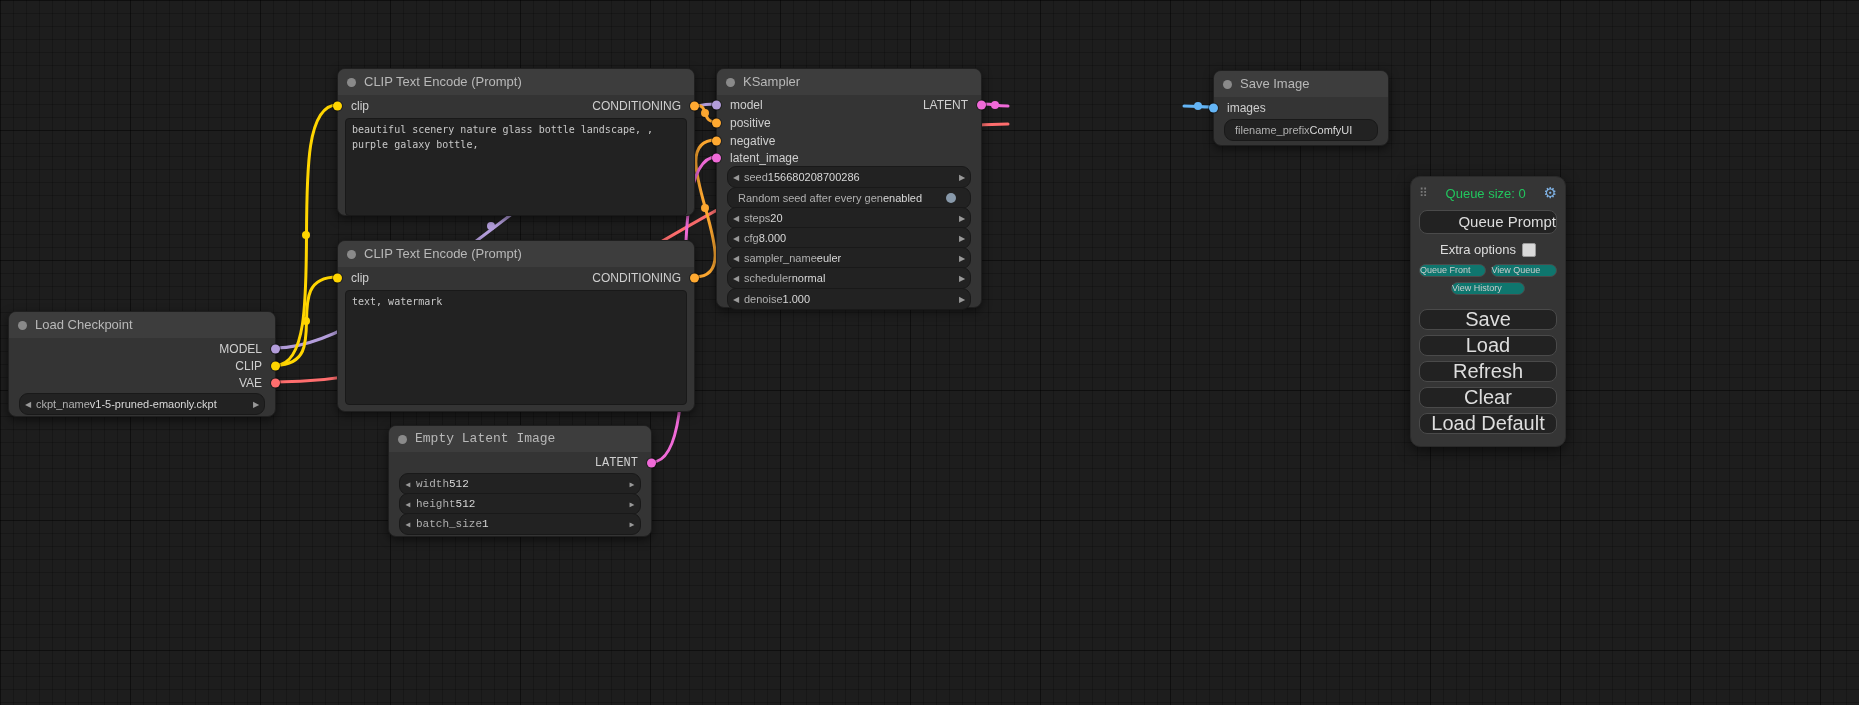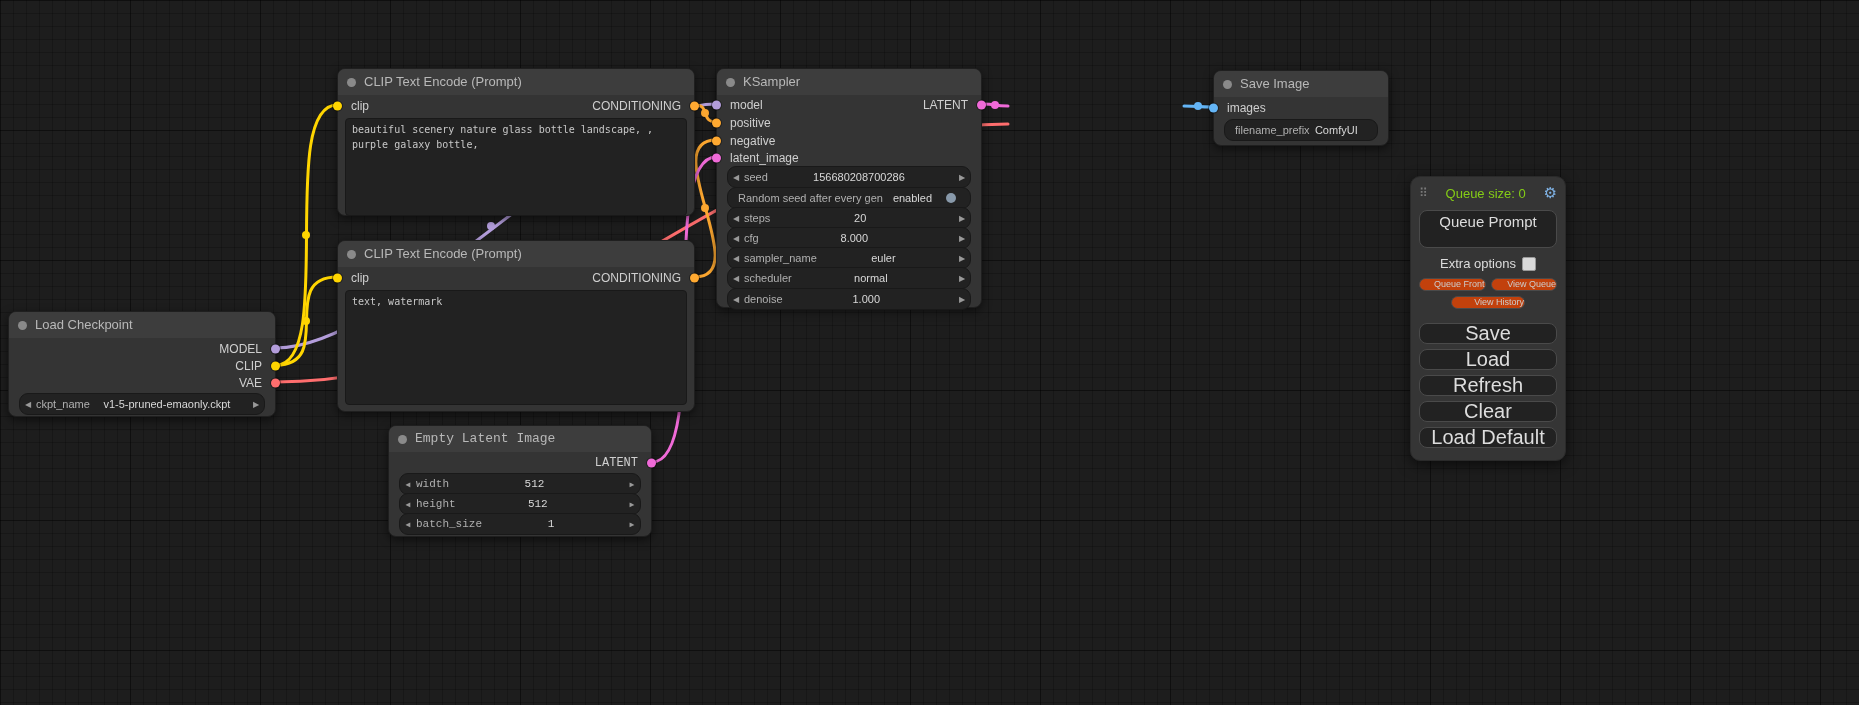--- a/index.html
+++ b/index.html
@@ -38,53 +38,53 @@
   .port.out .pdot{right:-5px;}
   .c-model{background:#B39DDB}.c-clip{background:#FFD500}.c-vae{background:#FF6E6E}
   .c-cond{background:#FFA931}.c-latent{background:#F06AD8}.c-image{background:#64B5F6}
   .widget{
     position:absolute; left:10px; right:10px; height:22px; box-sizing:border-box;
     background:#222; border:1px solid #191919; border-radius:9px;
     font-size:11px; display:flex; align-items:center; overflow:hidden;
   }
   .warrow{flex:0 0 16px; text-align:center; font-size:8px; color:#999; line-height:17px;}
   .wlabel{flex:0 1 auto; color:#b0b0b0; white-space:nowrap;}
-  .wvalue{flex:1 1 auto; text-align:center; color:#d8d8d8; white-space:nowrap; padding-right:4px;}
+  .wvalue{flex:1 1 auto; text-align:left; color:#d8d8d8; white-space:nowrap; padding-right:4px;}
   .widget.noarrow{padding:0 10px;}
   .toggle-dot{flex:0 0 10px; height:10px; border-radius:50%; background:#8899aa; margin-right:4px;}
   .prompt-box{
     position:absolute; left:7px; right:7px; box-sizing:border-box;
     background:#222; border:1px solid #191919; border-radius:4px;
     color:#c8c8c8; font-family:"DejaVu Sans Mono", monospace;
     font-size:10px; line-height:1.45; padding:4px 6px; overflow:hidden;
     white-space:pre-wrap; word-break:break-word;
   }
   
   #menu{
     position:absolute; left:1410px; top:176px; width:156px; z-index:3;
     box-sizing:border-box; background:#353535; border:1px solid #2a2a2a;
     border-radius:10px; box-shadow:0 4px 14px rgba(0,0,0,.6);
     padding:7px 8px 12px 8px; color:#ddd;
   }
   .menu-header{display:flex; align-items:center; justify-content:space-between; font-size:13px; height:18px;}
   .drag-handle{color:#7a7a7a; font-size:12px; cursor:move;}
   .gear{color:#7FB2E5; font-size:15px; cursor:pointer;}
-  .queue-size{color:#84cc16;}
+  .queue-size{color:#22c55e;}
   .btn{
     box-sizing:border-box; display:block; width:100%; height:21px; margin-top:5px;
     background:#222; border:1px solid #4a4a4a; border-radius:8px;
     color:#ddd; font-size:20px; line-height:19px; text-align:center; cursor:pointer;
   }
-  .btn-queue{height:38px; line-height:22px; margin-top:8px; font-size:15px;}
+  .btn-queue{height:24px; line-height:22px; margin-top:8px; font-size:15px;text-align:right;}
   .extra-row{display:flex; align-items:center; justify-content:center; gap:6px; margin-top:8px; font-size:13px; color:#ddd;}
   .checkbox{width:12px; height:12px; background:#d9d9d9; border:1px solid #999; border-radius:2px; cursor:pointer;}
   .small-row{display:flex; gap:5px; margin-top:7px;}
   .btn-small{
-    box-sizing:border-box; flex:1; height:13px; background:#c2410c; border:1px solid #4a4a4a;
-    border-radius:8px; color:#ccc; font-size:9px; line-height:11px; text-align:right; cursor:pointer;
+    box-sizing:border-box; flex:1; height:13px; background:#0f766e; border:1px solid #4a4a4a;
+    border-radius:8px; color:#ccc; font-size:9px; line-height:11px; text-align:left; cursor:pointer;
     white-space:nowrap;
   }
   .btn-history{display:block; width:74px; margin:5px auto 0 auto; flex:none;}
   .gap-top{margin-top:14px;}
 </style>
 </head>
 <body>
 
 <div id="canvas">
 

